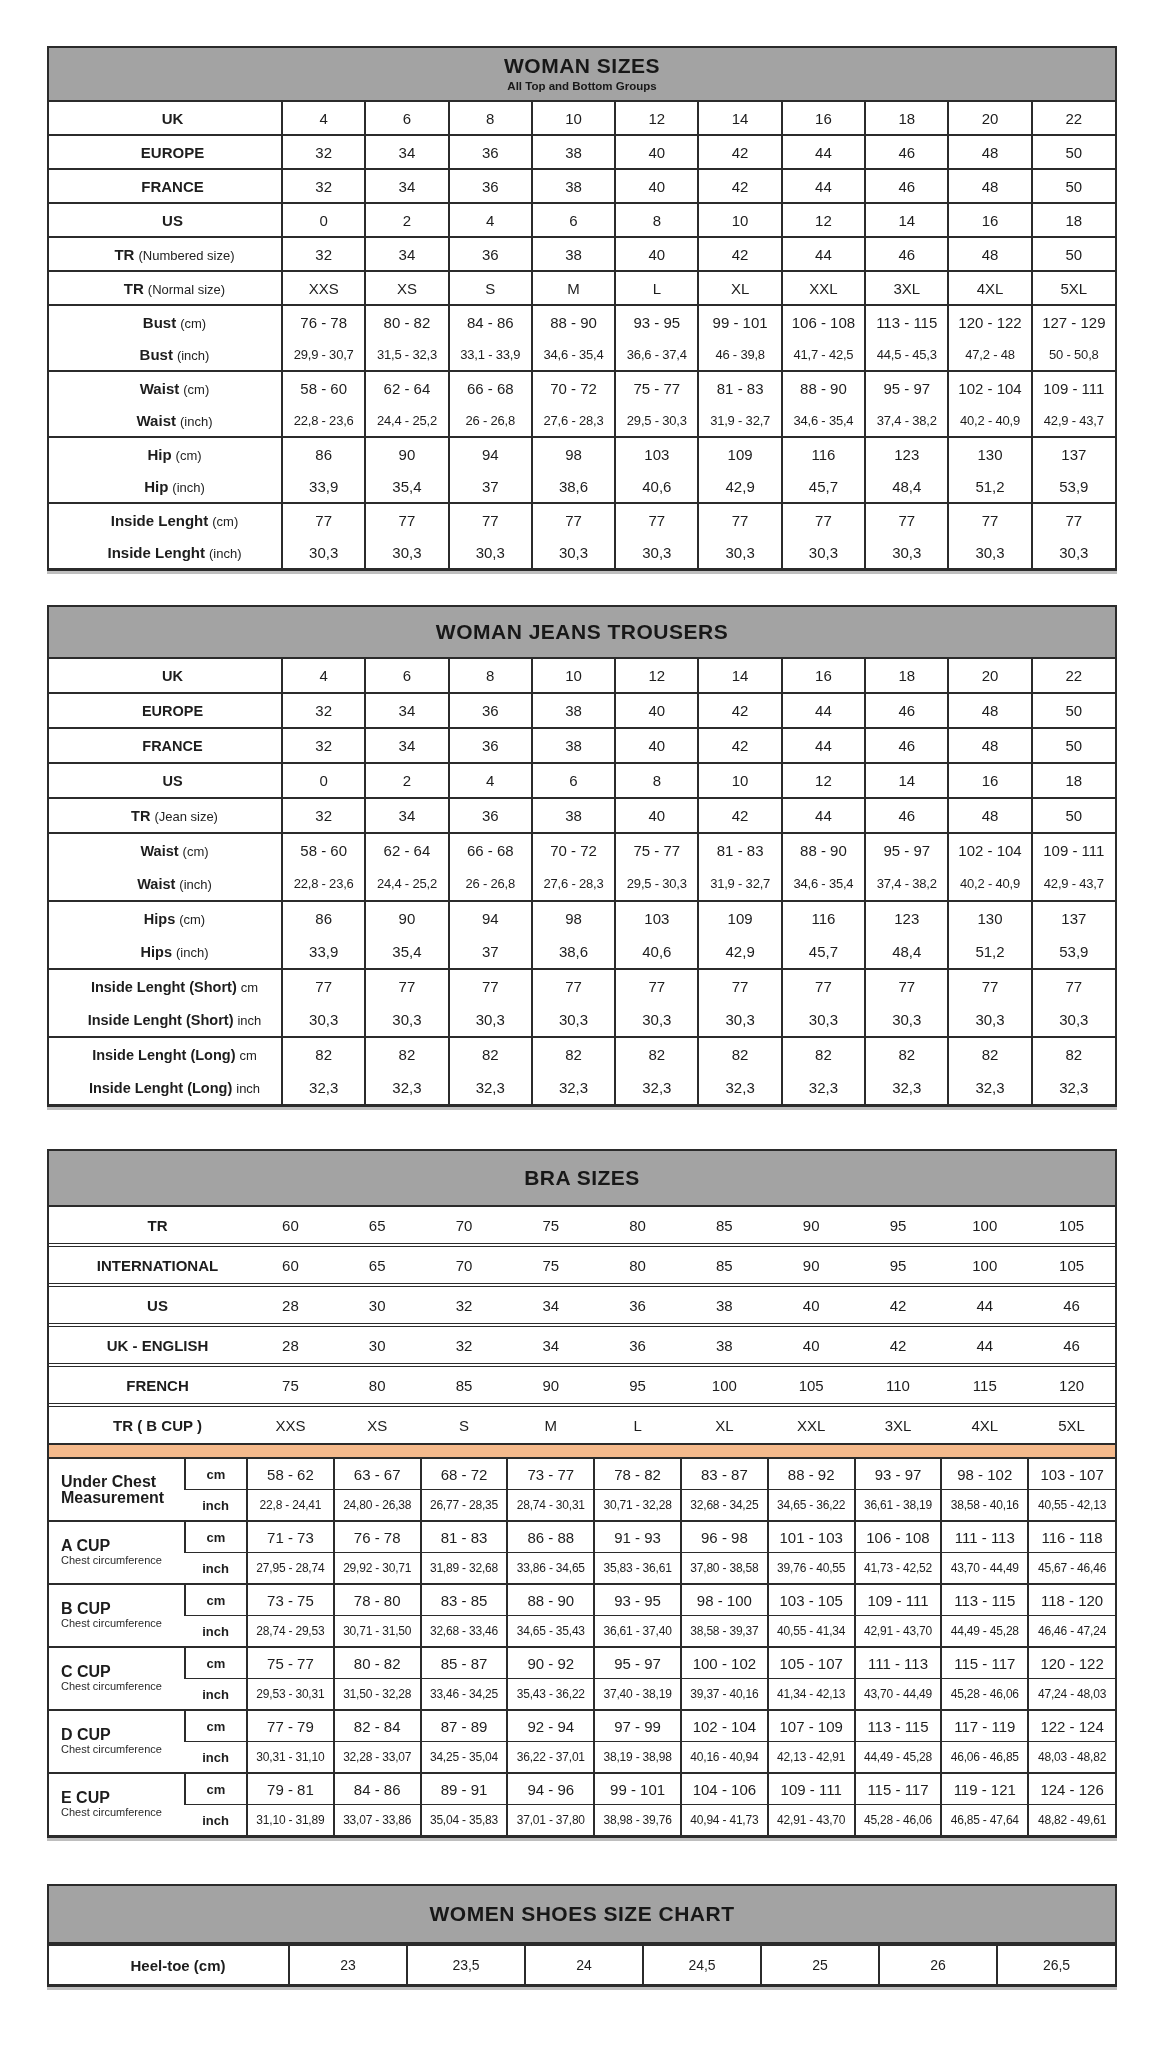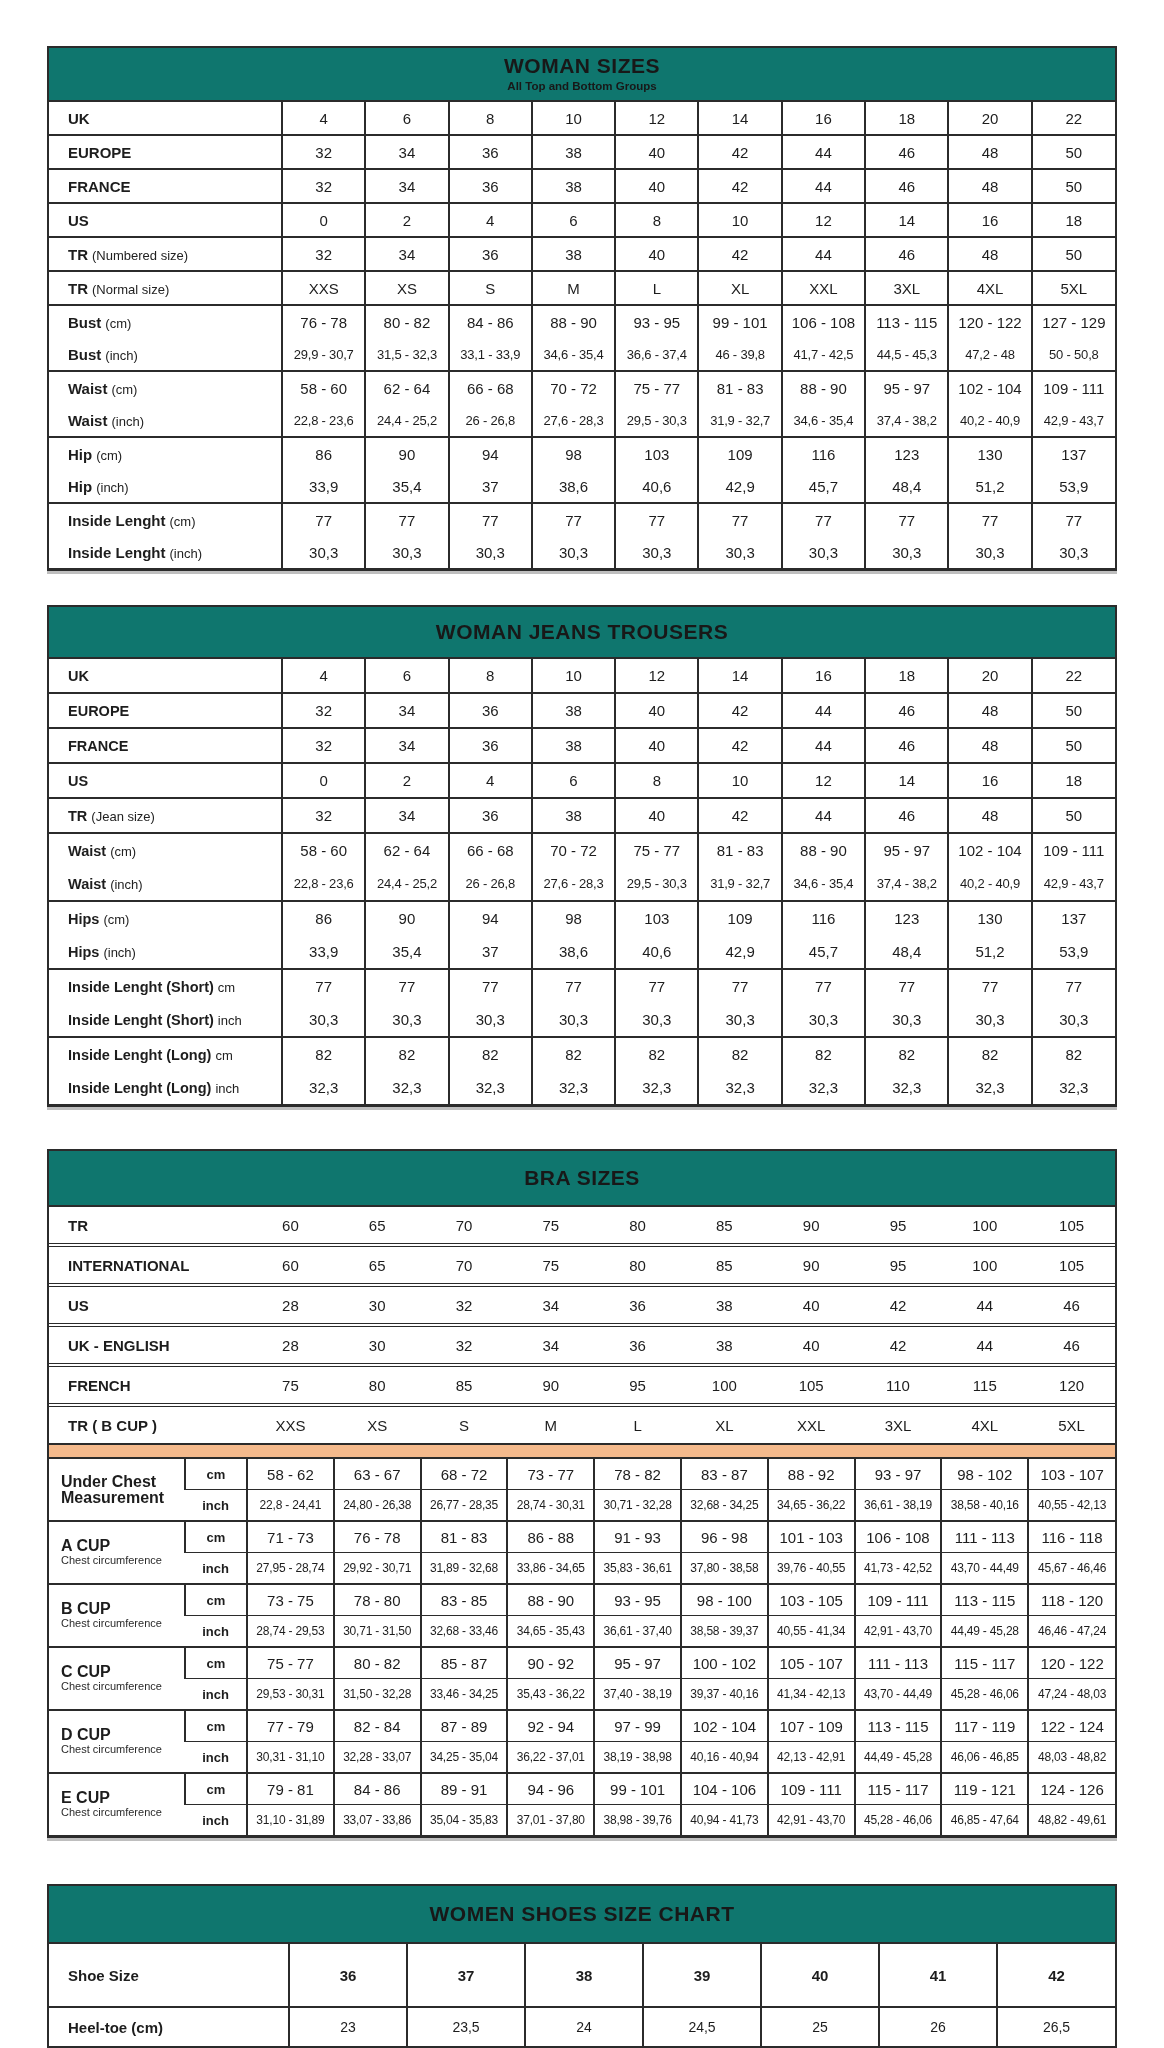--- a/index.html
+++ b/index.html
@@ -11,39 +11,39 @@
   .sheet{width:1070px;margin:0 auto;padding-top:46px;}
 
   
   .card{
     width:1070px;box-sizing:border-box;
     border:2px solid #2b2b2b;border-bottom-width:3px;
     box-shadow:0 3px 0 rgba(110,110,110,.45);
     background:#fff;
   }
   .card-head{
-    background:#0f766e;
+    background:#a3a3a3;
     border-bottom:2px solid #2b2b2b;
     text-align:center;
   }
   .card-title{
     font-weight:bold;font-size:21px;letter-spacing:.5px;color:#181818;
     line-height:26px;
   }
   .card-sub{
     font-weight:bold;font-size:11.5px;color:#181818;line-height:14px;
   }
   table{border-collapse:collapse;table-layout:fixed;width:100%;}
   td{
     padding:0;text-align:center;vertical-align:middle;
     font-size:15px;color:#1d1d1d;overflow:hidden;white-space:nowrap;
   }
   td+td{border-left:2px solid #2b2b2b;}
   .lbl{
-    text-align:left;padding-left:19px;font-weight:bold;font-size:15px;
+    text-align:center;padding-left:19px;font-weight:bold;font-size:15px;
   }
   .lr{font-weight:normal;font-size:13px;margin-left:4px;color:#222;}
   tr.grp td{border-top:2px solid #2b2b2b;}
   td.sm{font-size:13px;letter-spacing:-0.2px;}
 
   
   #t-sizes td{height:32px;}
   #t-sizes .card-head,#t-jeans .card-head{padding:5px 0 7px 0;}
   
   #t-jeans td{height:33px;}
@@ -752,30 +752,20 @@
 
   <div class="card" id="t-shoes">
     <div class="card-head">
       <div class="card-title">WOMEN SHOES SIZE CHART</div>
     </div>
     <table>
       <colgroup>
           <col style="width:240px">
         </colgroup>
       <tbody>
-          <tr class="r0">
-            <td class="lbl">Shoe Size</td>
-            <td>36</td>
-            <td>37</td>
-            <td>38</td>
-            <td>39</td>
-            <td>40</td>
-            <td>41</td>
-            <td>42</td>
-          </tr>
           <tr class="r1">
             <td class="lbl">Heel-toe (cm)</td>
             <td>23</td>
             <td>23,5</td>
             <td>24</td>
             <td>24,5</td>
             <td>25</td>
             <td>26</td>
             <td>26,5</td>
           </tr>

